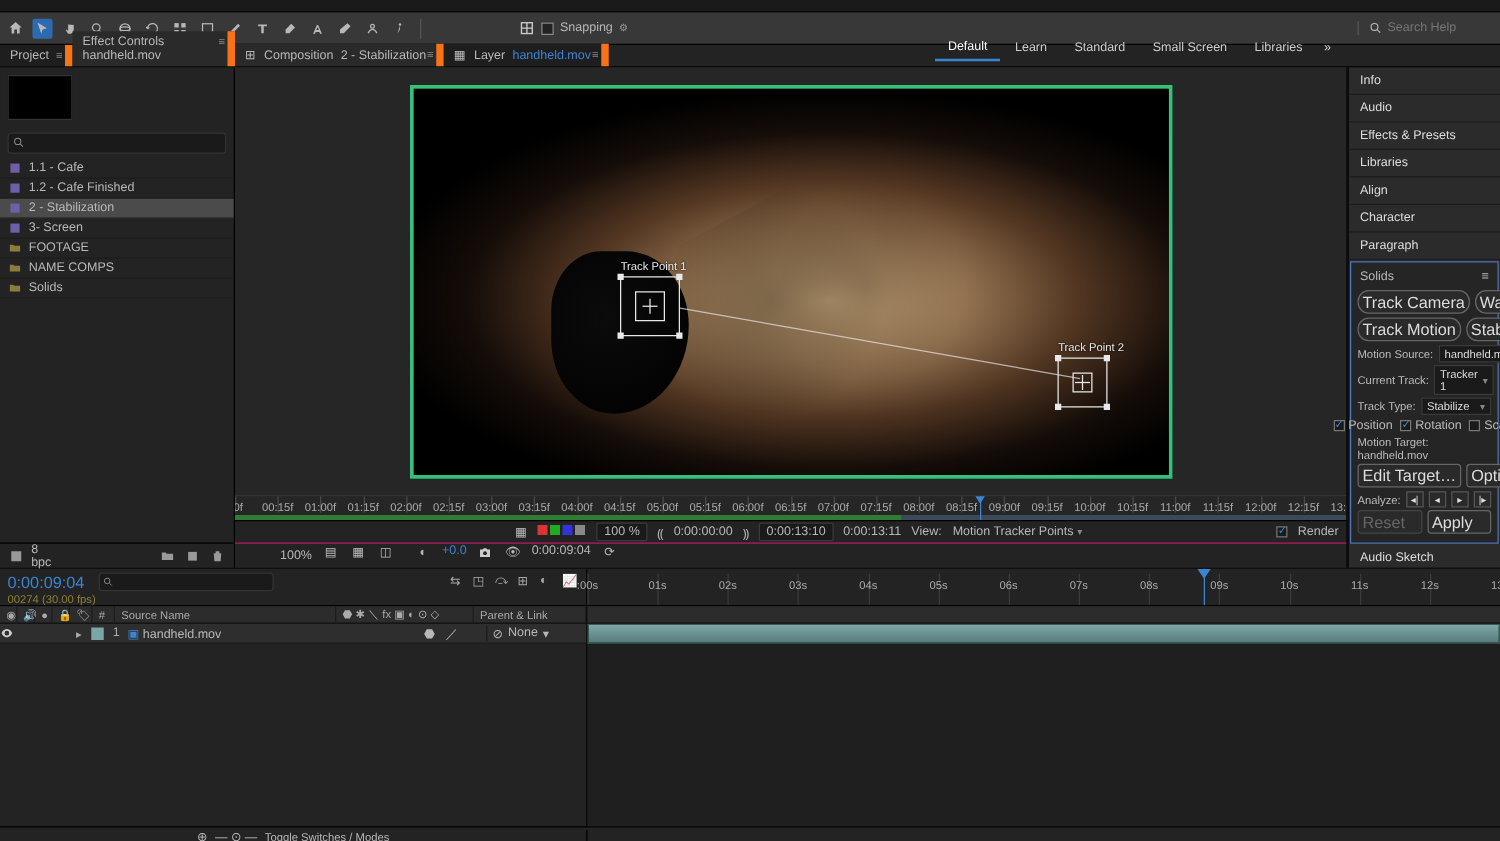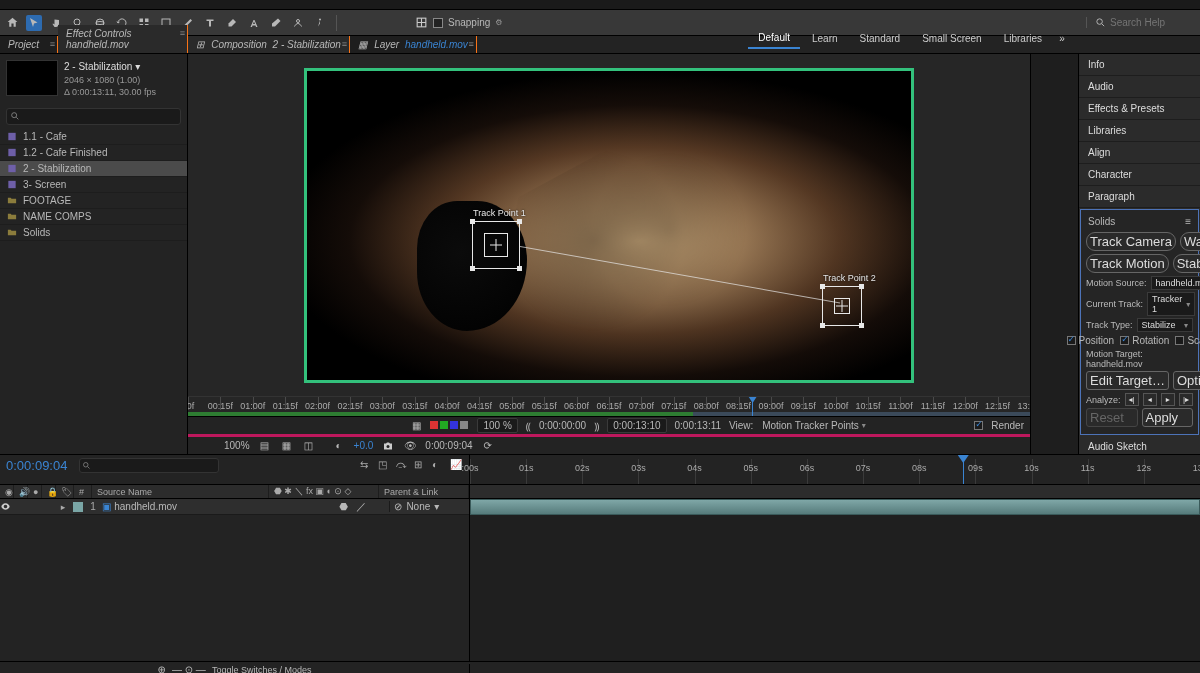--- a/index.html
+++ b/index.html
@@ -22,21 +22,21 @@
   .workspace-tabs .wtab.sel { border-bottom:2px solid #3a84d2; color:#fff; }
   .workspace-tabs .more { width:16px; text-align:center; color:#ccc; }
 
   .searchbar { display:flex; align-items:center; gap:4px; margin-left:10px; margin-right:6px; border-left:1px solid #555; padding-left:8px;}
   .searchbar .mag { width:11px; height:11px; }
   .searchbar input { background:transparent; border:none; color:#bbb; width:80px; outline:none; }
 
   
   .panelrow { height:18px; background:#232323; border-bottom:1px solid #000; display:flex; }
   .pane-tabs { display:flex; align-items:flex-end; height:100%; }
-  .ptab { padding:3px 8px 3px 8px; background:#2a2a2a; border-right:1px solid #f97316; color:#bbb; position:relative;font-style:italic; }
+  .ptab { padding:3px 8px 3px 8px; background:#2a2a2a; border-right:6px solid #f97316; color:#bbb; position:relative; }
   .ptab.active { background:#1e1e1e; }
   .ptab .menu3 { position:absolute; right:2px; top:3px; font-size:9px; color:#888; }
   .ptab.layer .lname { color:#3a84d2; }
 
   
   .main { display:flex; height:400px; }
   .projcol { width:188px; background:#232323; border-right:1px solid #000; display:flex; flex-direction:column; }
   .project-info { display:flex; gap:6px; padding:6px; }
   .thumb { width:52px; height:36px; background:#000; border:1px solid #333; }
   .proj-text { line-height:1.35; }
@@ -93,27 +93,27 @@
 
   .viewer-status { height:18px; border-top:1px solid #000; background:#232323; display:flex; align-items:center; gap:8px; padding:0 6px; color:#ccc; }
   .viewer-status .pill { background:#1a1a1a; border:1px solid #3a3a3a; border-radius:2px; padding:1px 5px; display:inline-block;}
   .viewer-status .sw { width:8px; height:8px; display:inline-block; margin:0 1px; }
   .sw.r{background:#d33}.sw.g{background:#2a2}.sw.b{background:#33d}.sw.a{background:#888}
   .viewer-status .dd { display:inline-flex; align-items:center; gap:3px; }
   .viewer-status .dd::after{content:"▾"; font-size:8px; color:#888;}
   .viewer-status .chk { width:9px; height:9px; border:1px solid #777; display:inline-block; position:relative; background:#1a1a1a;}
   .viewer-status .chk.on::after{content:"✓"; position:absolute; top:-3px; left:0; font-size:9px; color:#3a84d2;}
 
-  .viewer-controls { height:20px; border-top:3px solid #be185d; background:#232323; display:flex; align-items:center; gap:8px; padding:0 8px; color:#ccc; }
+  .viewer-controls { height:20px; border-top:1px solid #be185d; background:#232323; display:flex; gap:8px; padding:0 8px; color:#ccc; }
   .viewer-controls .dd { display:inline-flex; align-items:center; gap:3px;}
   .viewer-controls .val.blue{ color:#3a84d2; }
   .viewer-controls .ibtn { width:14px; height:14px; display:flex; align-items:center; justify-content:center; }
 
   
-  .rightcol { width:122px; background:#2b2b2b; display:flex; flex-direction:column; border-left:1px solid #000;margin-left:47px; }
+  .rightcol { width:122px; background:#2b2b2b; display:flex; flex-direction:column; border-left:1px solid #000; }
   .racc { padding:5px 9px; border-bottom:1px solid #1d1d1d; color:#ddd; }
   .tracker-panel { background:#252525; border:1px solid #4d73b8; margin:1px; padding:4px 5px; }
   .tracker-panel .hd { padding:2px 2px 5px 2px; display:flex; justify-content:space-between; color:#ddd;}
   .btnrow { display:flex; gap:4px; margin-bottom:3px; }
   .pillbtn { flex:1; text-align:left; border:1px solid #666; border-radius:9px; padding:1px 3px; font-size:13px; color:#ddd; background:#2a2a2a; white-space:nowrap;}
   .pillbtn.flat { border-radius:3px; }
   .pillbtn.dis { color:#666; border-color:#444; }
   .kvrow { display:flex; align-items:center; justify-content:space-between; gap:4px; margin:2px 0;}
   .kvrow .lbl{ color:#bbb; font-size:9px; white-space:nowrap;}
   .kvrow .val { flex:1; background:#1a1a1a; border:1px solid #3a3a3a; padding:1px 4px; font-size:9px; color:#ddd; display:flex; justify-content:space-between; align-items:center;}
@@ -309,25 +309,20 @@
     </div>
   </div>
   <div style="width:122px;"></div>
 </div>
 
 <div class="main">
 
   <div class="projcol">
     <div class="project-info">
       <div class="thumb"></div>
-      <div class="proj-text">
-        <div class="name">2 - Stabilization ▾</div>
-        <div class="tiny">2046 × 1080 (1.00)</div>
-        <div class="tiny">Δ 0:00:13:11, 30.00 fps</div>
-      </div>
     </div>
     <div class="proj-search">
       <svg class="mag" viewBox="0 0 24 24" fill="none" stroke="#bbb" stroke-width="2">
           <circle cx="10" cy="10" r="6"></circle>
           <path d="M15 15l5 5"></path>
         </svg>
       <input style="">
     </div>
     <div class="proj-list" id="proj-list">
         <div class="pitem">
@@ -366,20 +361,44 @@
           </svg>
           <span>NAME COMPS</span>
         </div>
         <div class="pitem">
           <svg class="ficon folder" viewBox="0 0 24 24">
             <path d="M3 6h6l2 2h10v10H3z"></path>
           </svg>
           <span>Solids</span>
         </div>
       </div>
+    <div class="proj-footer">
+      <span class="btn">
+          <svg width="12" height="12" viewBox="0 0 24 24" fill="#999">
+            <rect x="4" y="4" width="16" height="16"></rect>
+          </svg>
+        </span>
+      <span class="btn">8 bpc</span>
+      <span style="flex:1"></span>
+      <span class="btn">
+          <svg width="12" height="12" viewBox="0 0 24 24" fill="#999">
+            <path d="M3 6h6l2 2h10v10H3z"></path>
+          </svg>
+        </span>
+      <span class="btn">
+          <svg width="12" height="12" viewBox="0 0 24 24" fill="#999">
+            <rect x="5" y="5" width="14" height="14"></rect>
+          </svg>
+        </span>
+      <span class="btn">
+          <svg width="12" height="12" viewBox="0 0 24 24" fill="#999">
+            <path d="M6 7h12l-1 13H7zM9 4h6v3H9z"></path>
+          </svg>
+        </span>
+    </div>
   </div>
 
   <div class="viewer">
     <div class="viewer-canvas">
       <div class="frame">
         <div class="still"></div>
         <div class="tent-shadow"></div>
         <div class="dark-blob"></div>
 
         <div class="track-pt" style="left:165px; top:150px;">
@@ -590,20 +609,21 @@
         </div>
         <div class="iconstrip">
           <span class="ic">⇆</span>
           <span class="ic">◳</span>
           <span class="ic">⤼</span>
           <span class="ic">⊞</span>
           <span class="ic">◐</span>
           <span class="ic">📈</span>
         </div>
       </div>
+      <div class="tc-sub" style="padding-left:6px;margin-top:-2px;">00274 (30.00 fps)</div>
     </div>
     <div class="tl-right" id="tl-ruler">
         <div class="rtick" style="left: 0%;"></div>
         <div class="rlabel" style="left: 0%;">:00s</div>
         <div class="rtick" style="left: 7.69231%;"></div>
         <div class="rlabel" style="left: 7.69231%;">01s</div>
         <div class="rtick" style="left: 15.3846%;"></div>
         <div class="rlabel" style="left: 15.3846%;">02s</div>
         <div class="rtick" style="left: 23.0769%;"></div>
         <div class="rlabel" style="left: 23.0769%;">03s</div>

